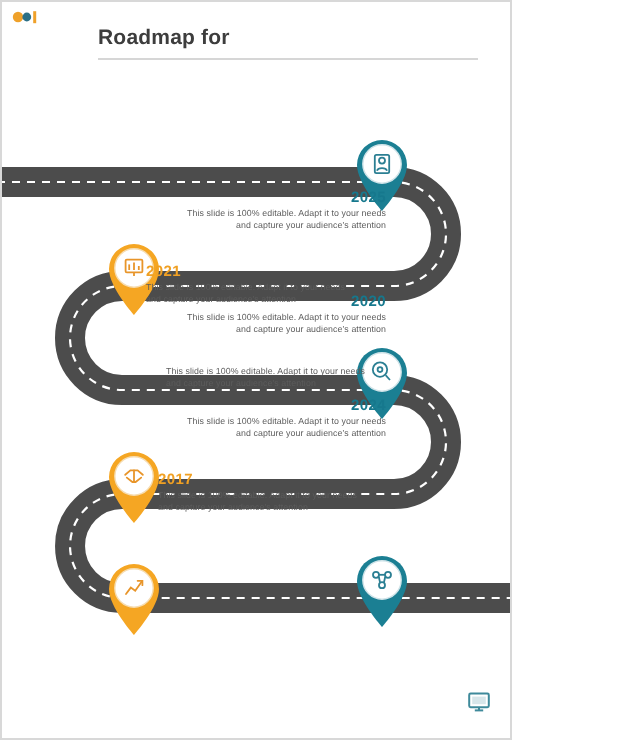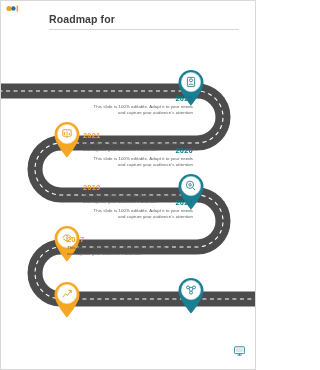--- a/index.html
+++ b/index.html
@@ -197,45 +197,44 @@
 
     </svg>
   </div>
 
   <div class="ms right" style="right:62px;top:93px;width:118px;">
     <div class="year teal">2025</div>
     <div class="body">This slide is 100% editable. Adapt it to your needs</div>
     <div class="body">and capture your audience's attention</div>
   </div>
 
-  <div class="ms left" style="left:82px;top:130px;width:120px;">
+  <div class="ms left" style="left:72px;top:130px;width:120px;">
     <div class="year orange">2021</div>
     <div class="body">This slide is 100% editable. Adapt it to your needs</div>
     <div class="body">and capture your audience's attention</div>
   </div>
 
   <div class="ms right" style="right:62px;top:145px;width:118px;">
     <div class="year teal">2020</div>
     <div class="body">This slide is 100% editable. Adapt it to your needs</div>
     <div class="body">and capture your audience's attention</div>
   </div>
 
   <div class="ms left" style="left:82px;top:182px;width:120px;">
-    <div class="year orange">2019</div>
     <div class="body">This slide is 100% editable. Adapt it to your needs</div>
     <div class="body">and capture your audience's attention</div>
   </div>
 
   <div class="ms right" style="right:62px;top:197px;width:118px;">
     <div class="year teal">2024</div>
     <div class="body">This slide is 100% editable. Adapt it to your needs</div>
     <div class="body">and capture your audience's attention</div>
   </div>
 
-  <div class="ms left" style="left:66px;top:234px;width:120px;">
+  <div class="ms left" style="left:78px;top:234px;width:120px;">
     <div class="year orange">2017</div>
     <div class="body">This slide is 100% editable. Adapt it to your needs</div>
     <div class="body">and capture your audience's attention</div>
   </div>
 
   <svg class="bottom-icon" viewBox="0 0 11 10">
     <rect x="0.6" y="0.8" width="9.8" height="6.8" rx="0.7" fill="none" stroke="#3f8a9b" stroke-width="1"></rect>
     <rect x="2.1" y="2.3" width="6.8" height="3.8" fill="#d7e6ea"></rect>
     <line x1="3.4" y1="9.2" x2="7.6" y2="9.2" stroke="#3f8a9b" stroke-width="1"></line>
     <line x1="5.5" y1="7.6" x2="5.5" y2="9.2" stroke="#3f8a9b" stroke-width="1"></line>

